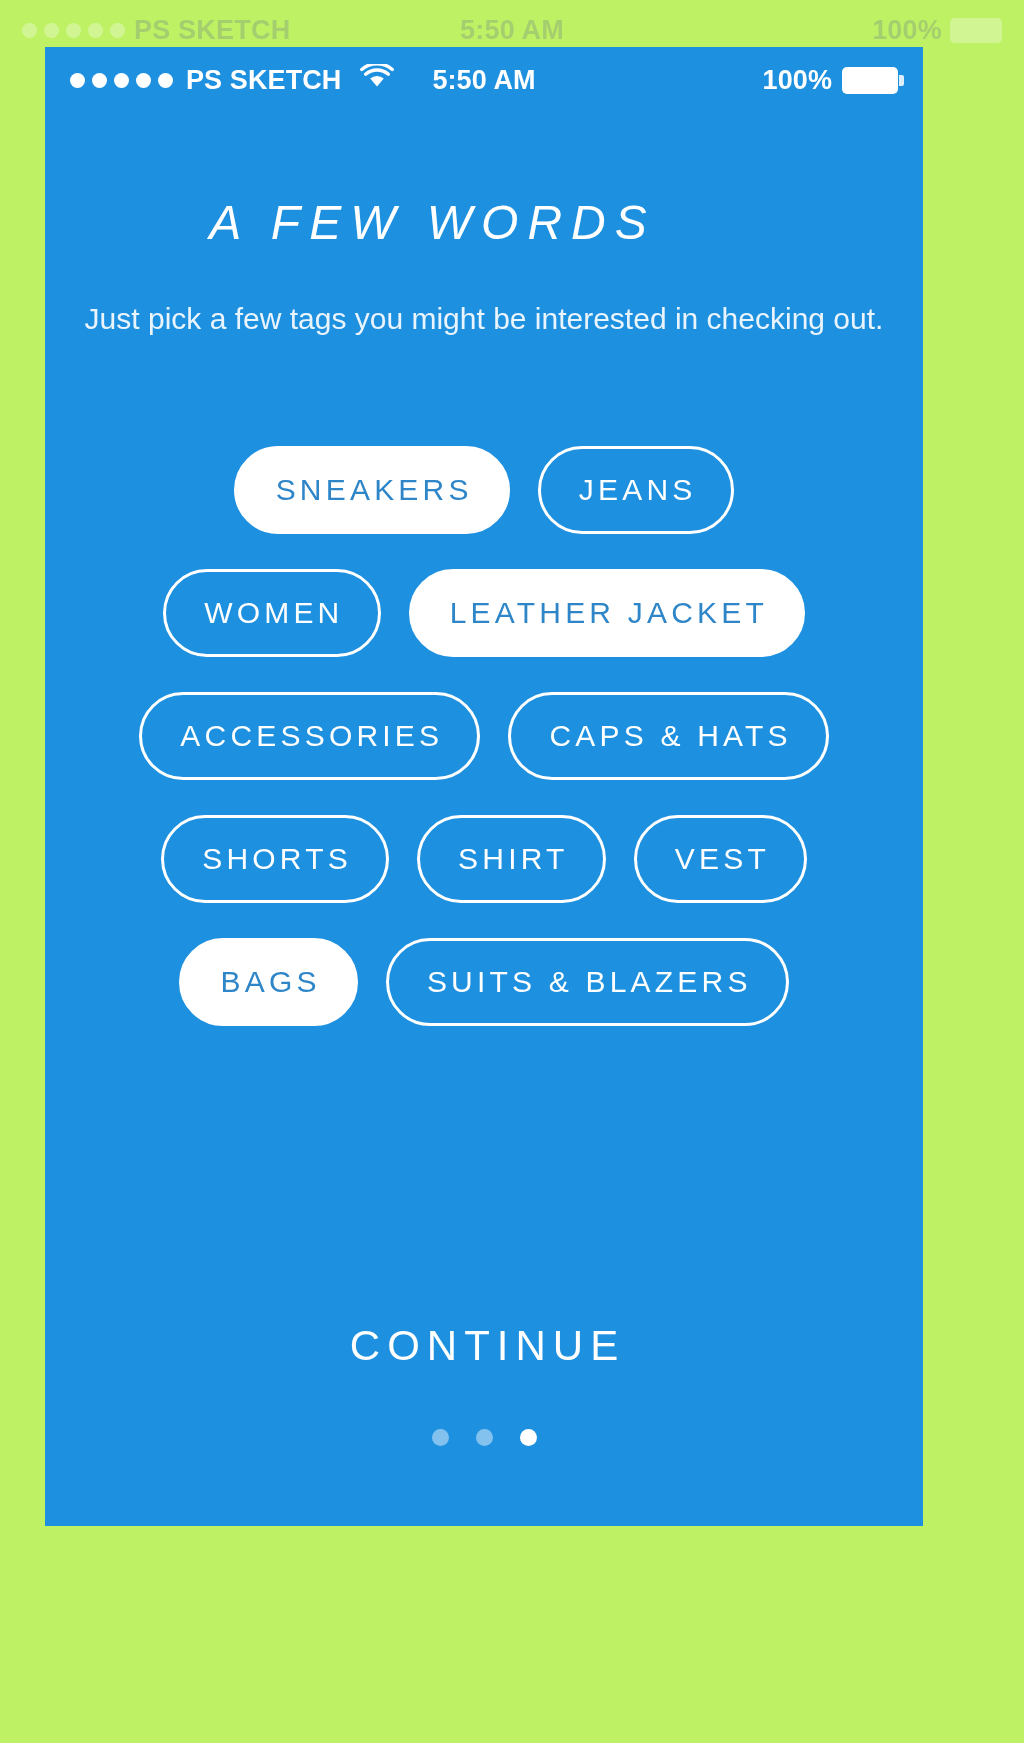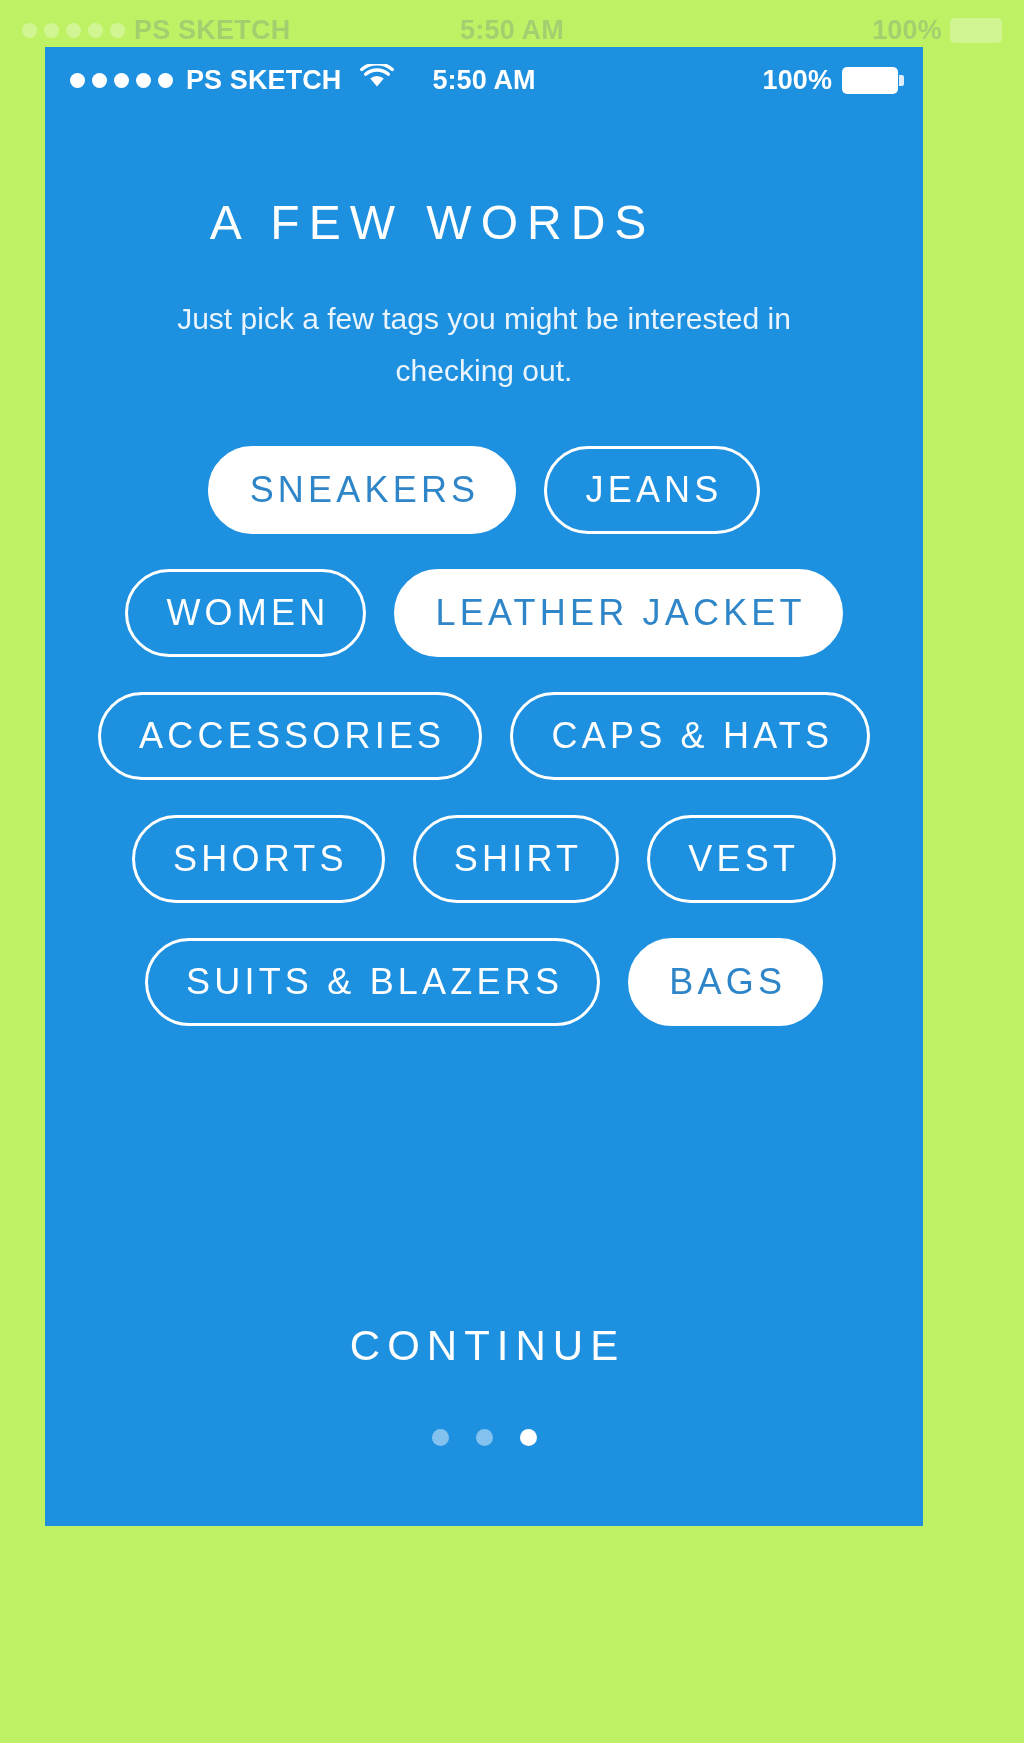--- a/index.html
+++ b/index.html
@@ -109,30 +109,31 @@
   
   .title {
     position: absolute;
     top: 148px; left: 0; width: 766px;
     text-align: center;
     color: #ffffff;
     font-size: 48px;
     font-weight: 400;
     letter-spacing: 9px;
     text-indent: 9px;
+    font-style: italic;
   }
   .subtitle {
     position: absolute;
     top: 246px; left: 0; width: 878px;
     text-align: center;
     color: #eaf4fd;
     font-size: 30px;
     font-weight: 400;
     line-height: 52px;
-    padding: 0 88px;
+    padding: 0 36px;
   }
 
   
   .tags {
     position: absolute;
     top: 399px;
     left: 0;
     width: 878px;
     padding: 0 48px;
   }
@@ -144,21 +145,21 @@
   }
   .tag {
     height: 88px;
     border-radius: 50px;
     border: 3px solid #ffffff;
     color: #ffffff;
     background: transparent;
     display: flex;
     align-items: center;
     justify-content: center;
-    font-size: 36px;
+    font-size: 30px;
     font-weight: 400;
     letter-spacing: 4.2px;
     text-indent: 4.2px;
     padding: 0 34px;
     white-space: nowrap;
     cursor: pointer;
   }
   .tag.selected {
     background: #ffffff;
     color: #2e86c8;
@@ -259,22 +260,22 @@
         <div class="tag-row">
           <div class="tag">ACCESSORIES</div>
           <div class="tag">CAPS &amp; HATS</div>
         </div>
         <div class="tag-row">
           <div class="tag">SHORTS</div>
           <div class="tag">SHIRT</div>
           <div class="tag">VEST</div>
         </div>
         <div class="tag-row">
+          <div class="tag selected">BAGS</div>
           <div class="tag">SUITS &amp; BLAZERS</div>
-          <div class="tag selected">BAGS</div>
         </div>
       </div>
 
     <div class="continue">CONTINUE</div>
 
     <div class="pagedots" id="pagedots">
         <span class="pagedot"></span>
         <span class="pagedot"></span>
         <span class="pagedot active"></span>
       </div>

